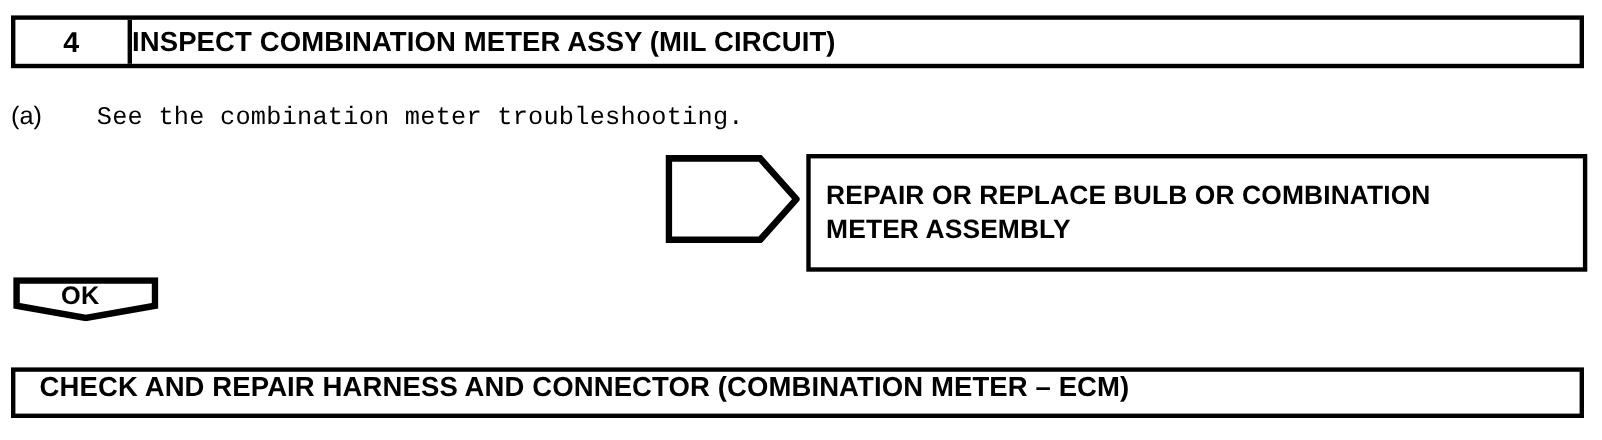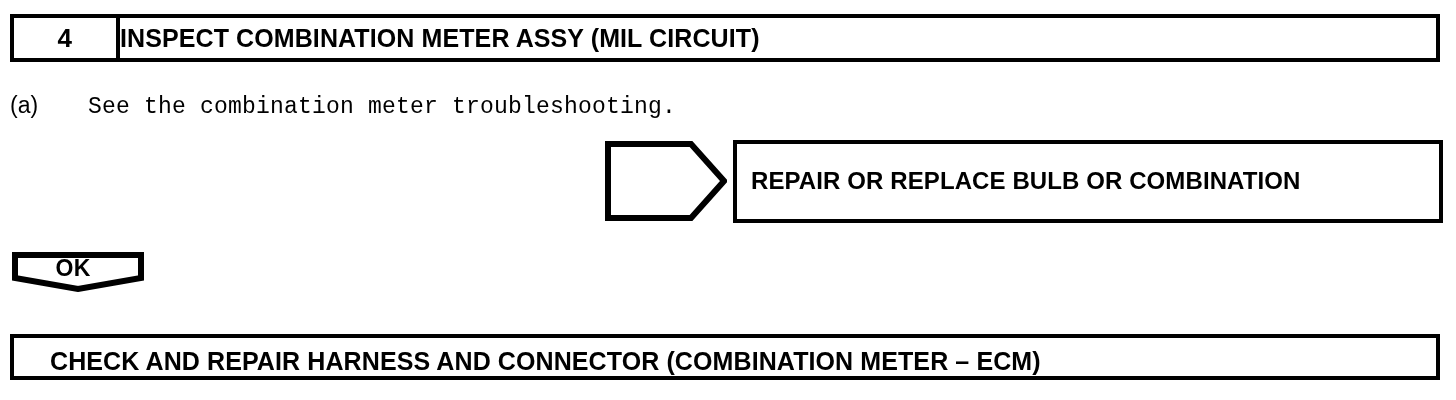--- a/index.html
+++ b/index.html
@@ -102,21 +102,21 @@
     font-weight: bold;
     letter-spacing: 0.3px;
     pointer-events: none;
   }
 
   .result-box {
     position: absolute;
     left: 733px;
     top: 140px;
     width: 710px;
-    height: 83px;
+    height: 107px;
     border: 4px solid #000;
     box-sizing: border-box;
     background: #fff;
     display: flex;
     flex-direction: column;
     justify-content: center;
     padding-left: 14px;
   }
   .result-line {
     font-size: 24px;
@@ -158,22 +158,22 @@
   .action-box {
     position: absolute;
     left: 10px;
     top: 334px;
     width: 1430px;
     height: 46px;
     border: 4px solid #000;
     box-sizing: border-box;
     background: #fff;
     display: flex;
-    align-items: flex-end;
-    padding-left: 36px;
+    align-items: flex-start;
+    padding-left: 22px;
   }
   .action-text {
     font-size: 25px;
     font-weight: bold;
     letter-spacing: 0.1px;
     white-space: nowrap;
   }
 </style>
 </head>
 <body>
@@ -191,20 +191,21 @@
   </div>
 
   <div class="ng-arrow">
     <svg viewBox="0 0 122 80" xmlns="http://www.w3.org/2000/svg">
       <polygon points="3,3 86,3 119,40 86,77 3,77" fill="#ffffff" stroke="#000000" stroke-width="6" stroke-linejoin="miter"></polygon>
     </svg>
   </div>
 
   <div class="result-box">
     <div class="result-line">REPAIR OR REPLACE BULB OR COMBINATION</div>
+    <div class="result-line">METER ASSEMBLY</div>
   </div>
 
   <div class="ok-banner">
     <svg viewBox="0 0 132 40" xmlns="http://www.w3.org/2000/svg">
       <polygon points="3,3 129,3 129,26 66,37 3,26" fill="#ffffff" stroke="#000000" stroke-width="6" stroke-linejoin="miter"></polygon>
     </svg>
   </div>
   <div class="ok-label">OK</div>
 
   <div class="action-box">

